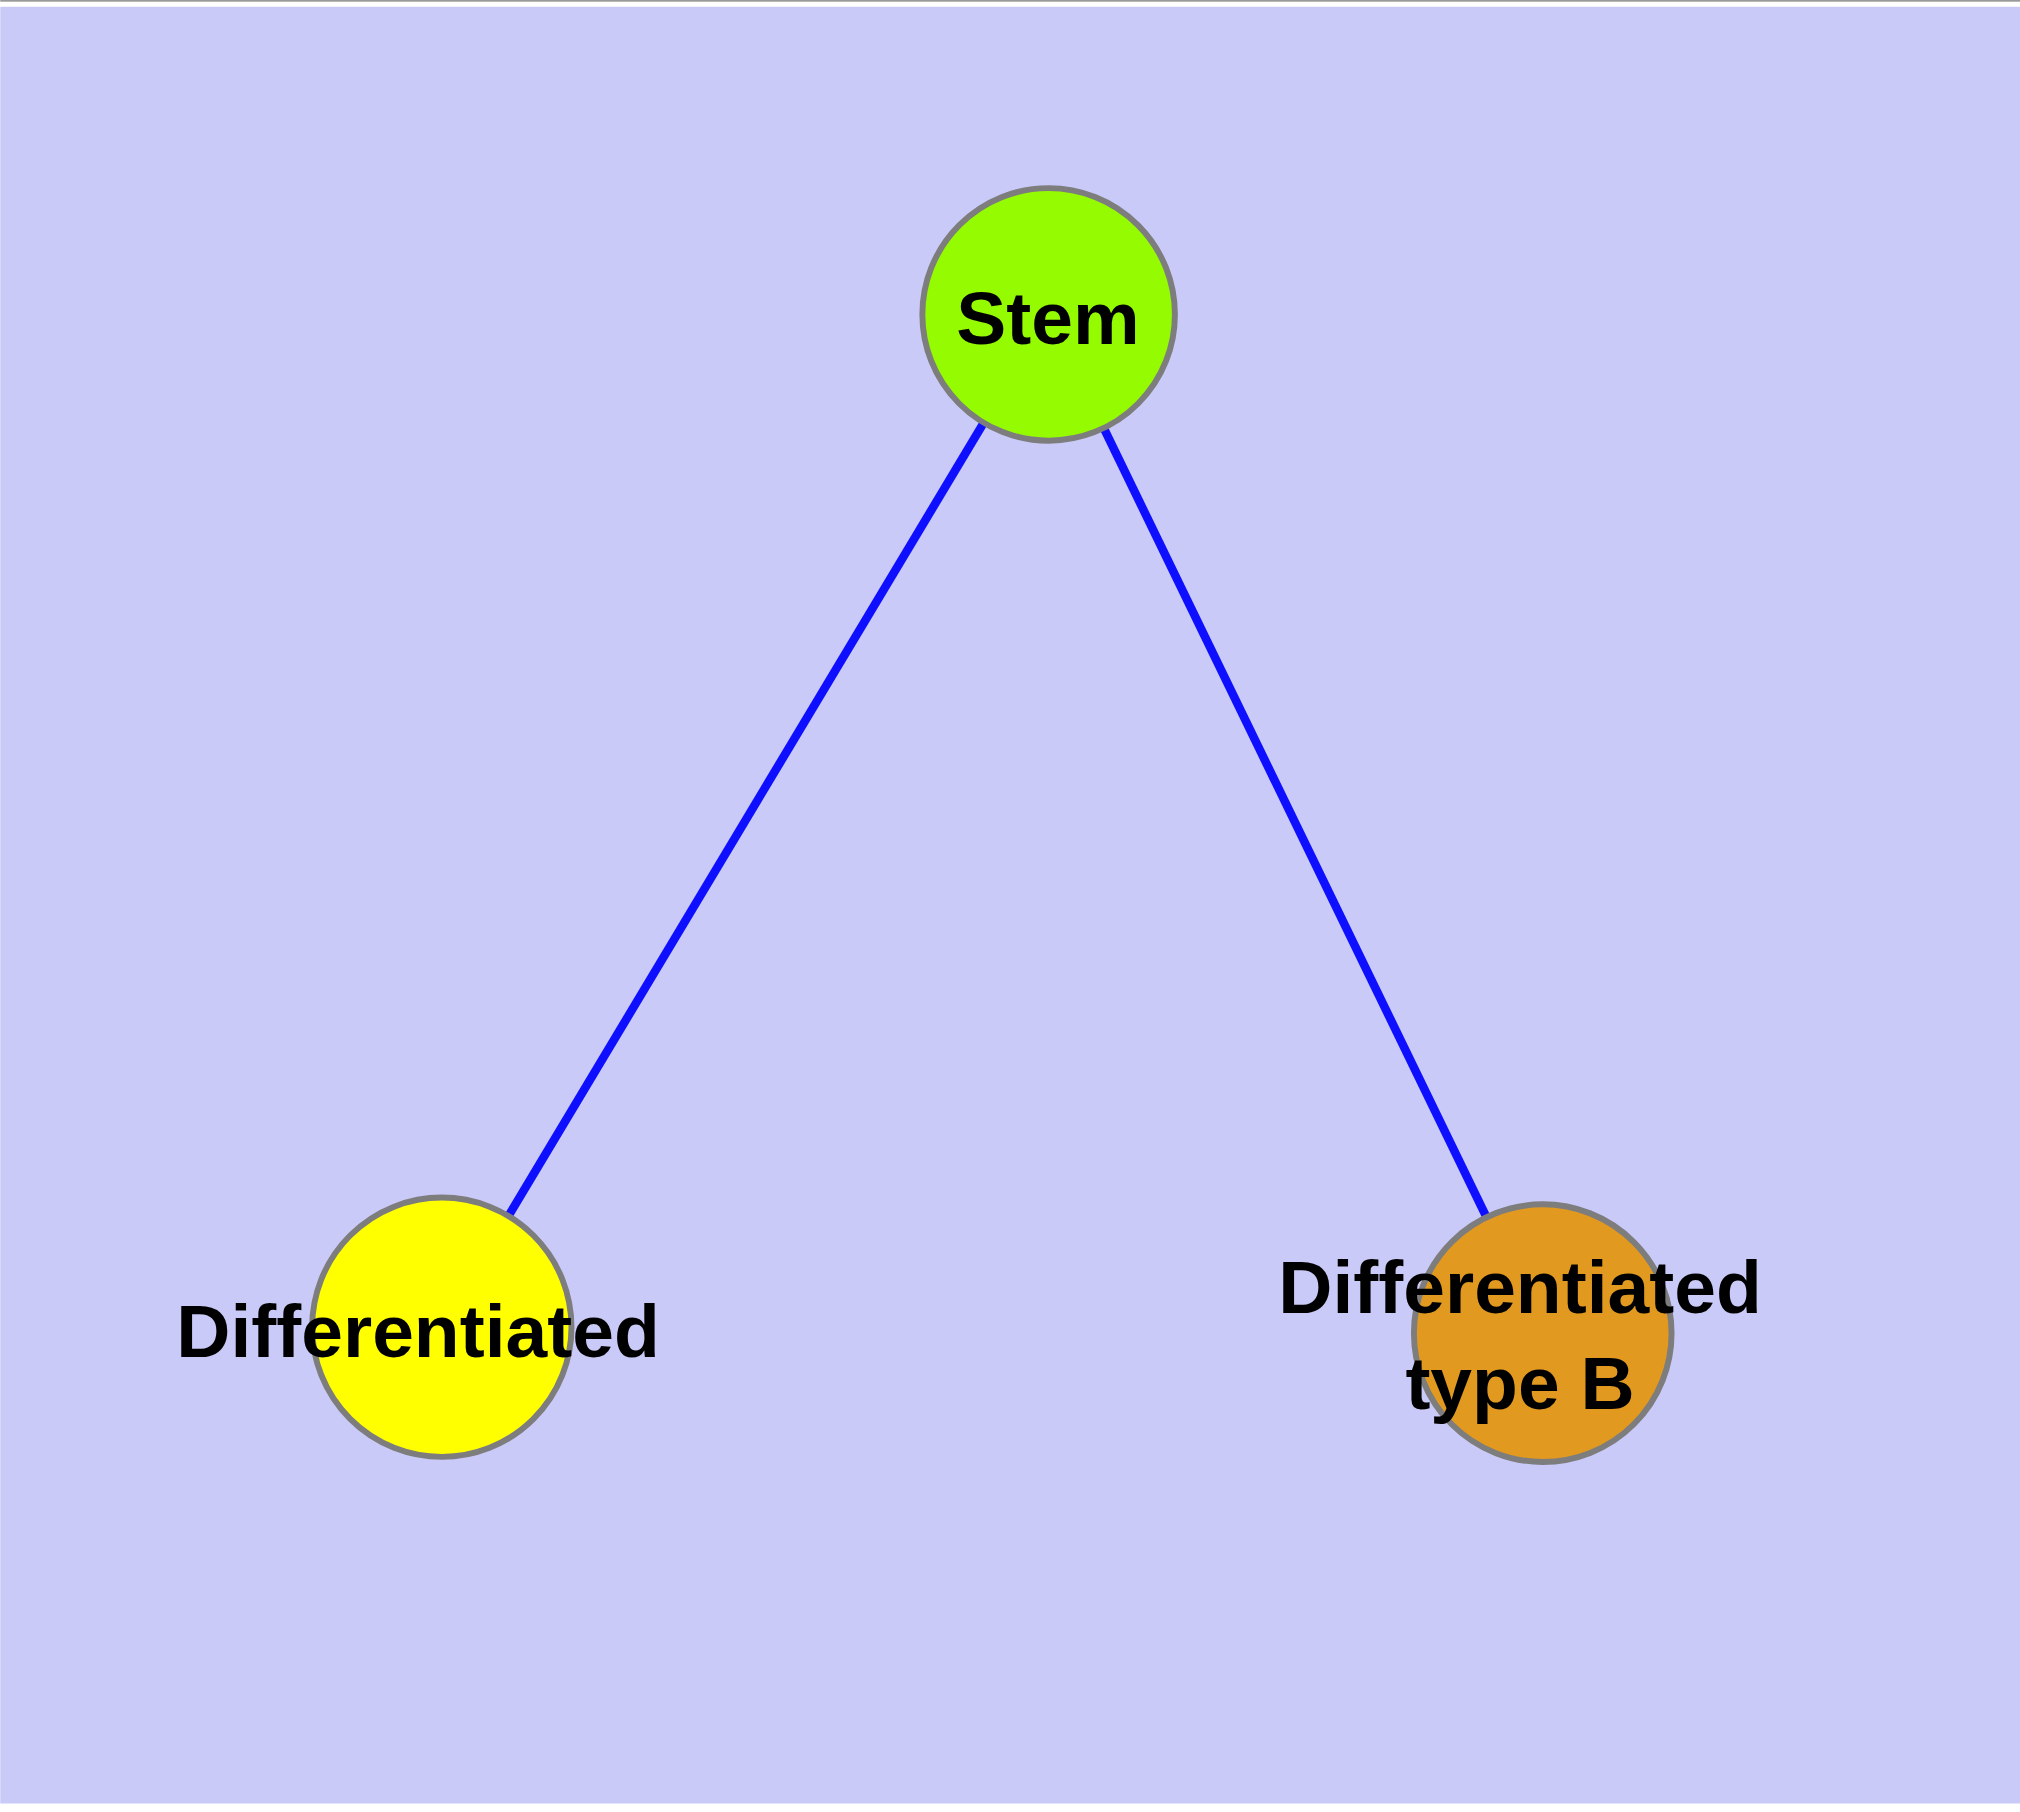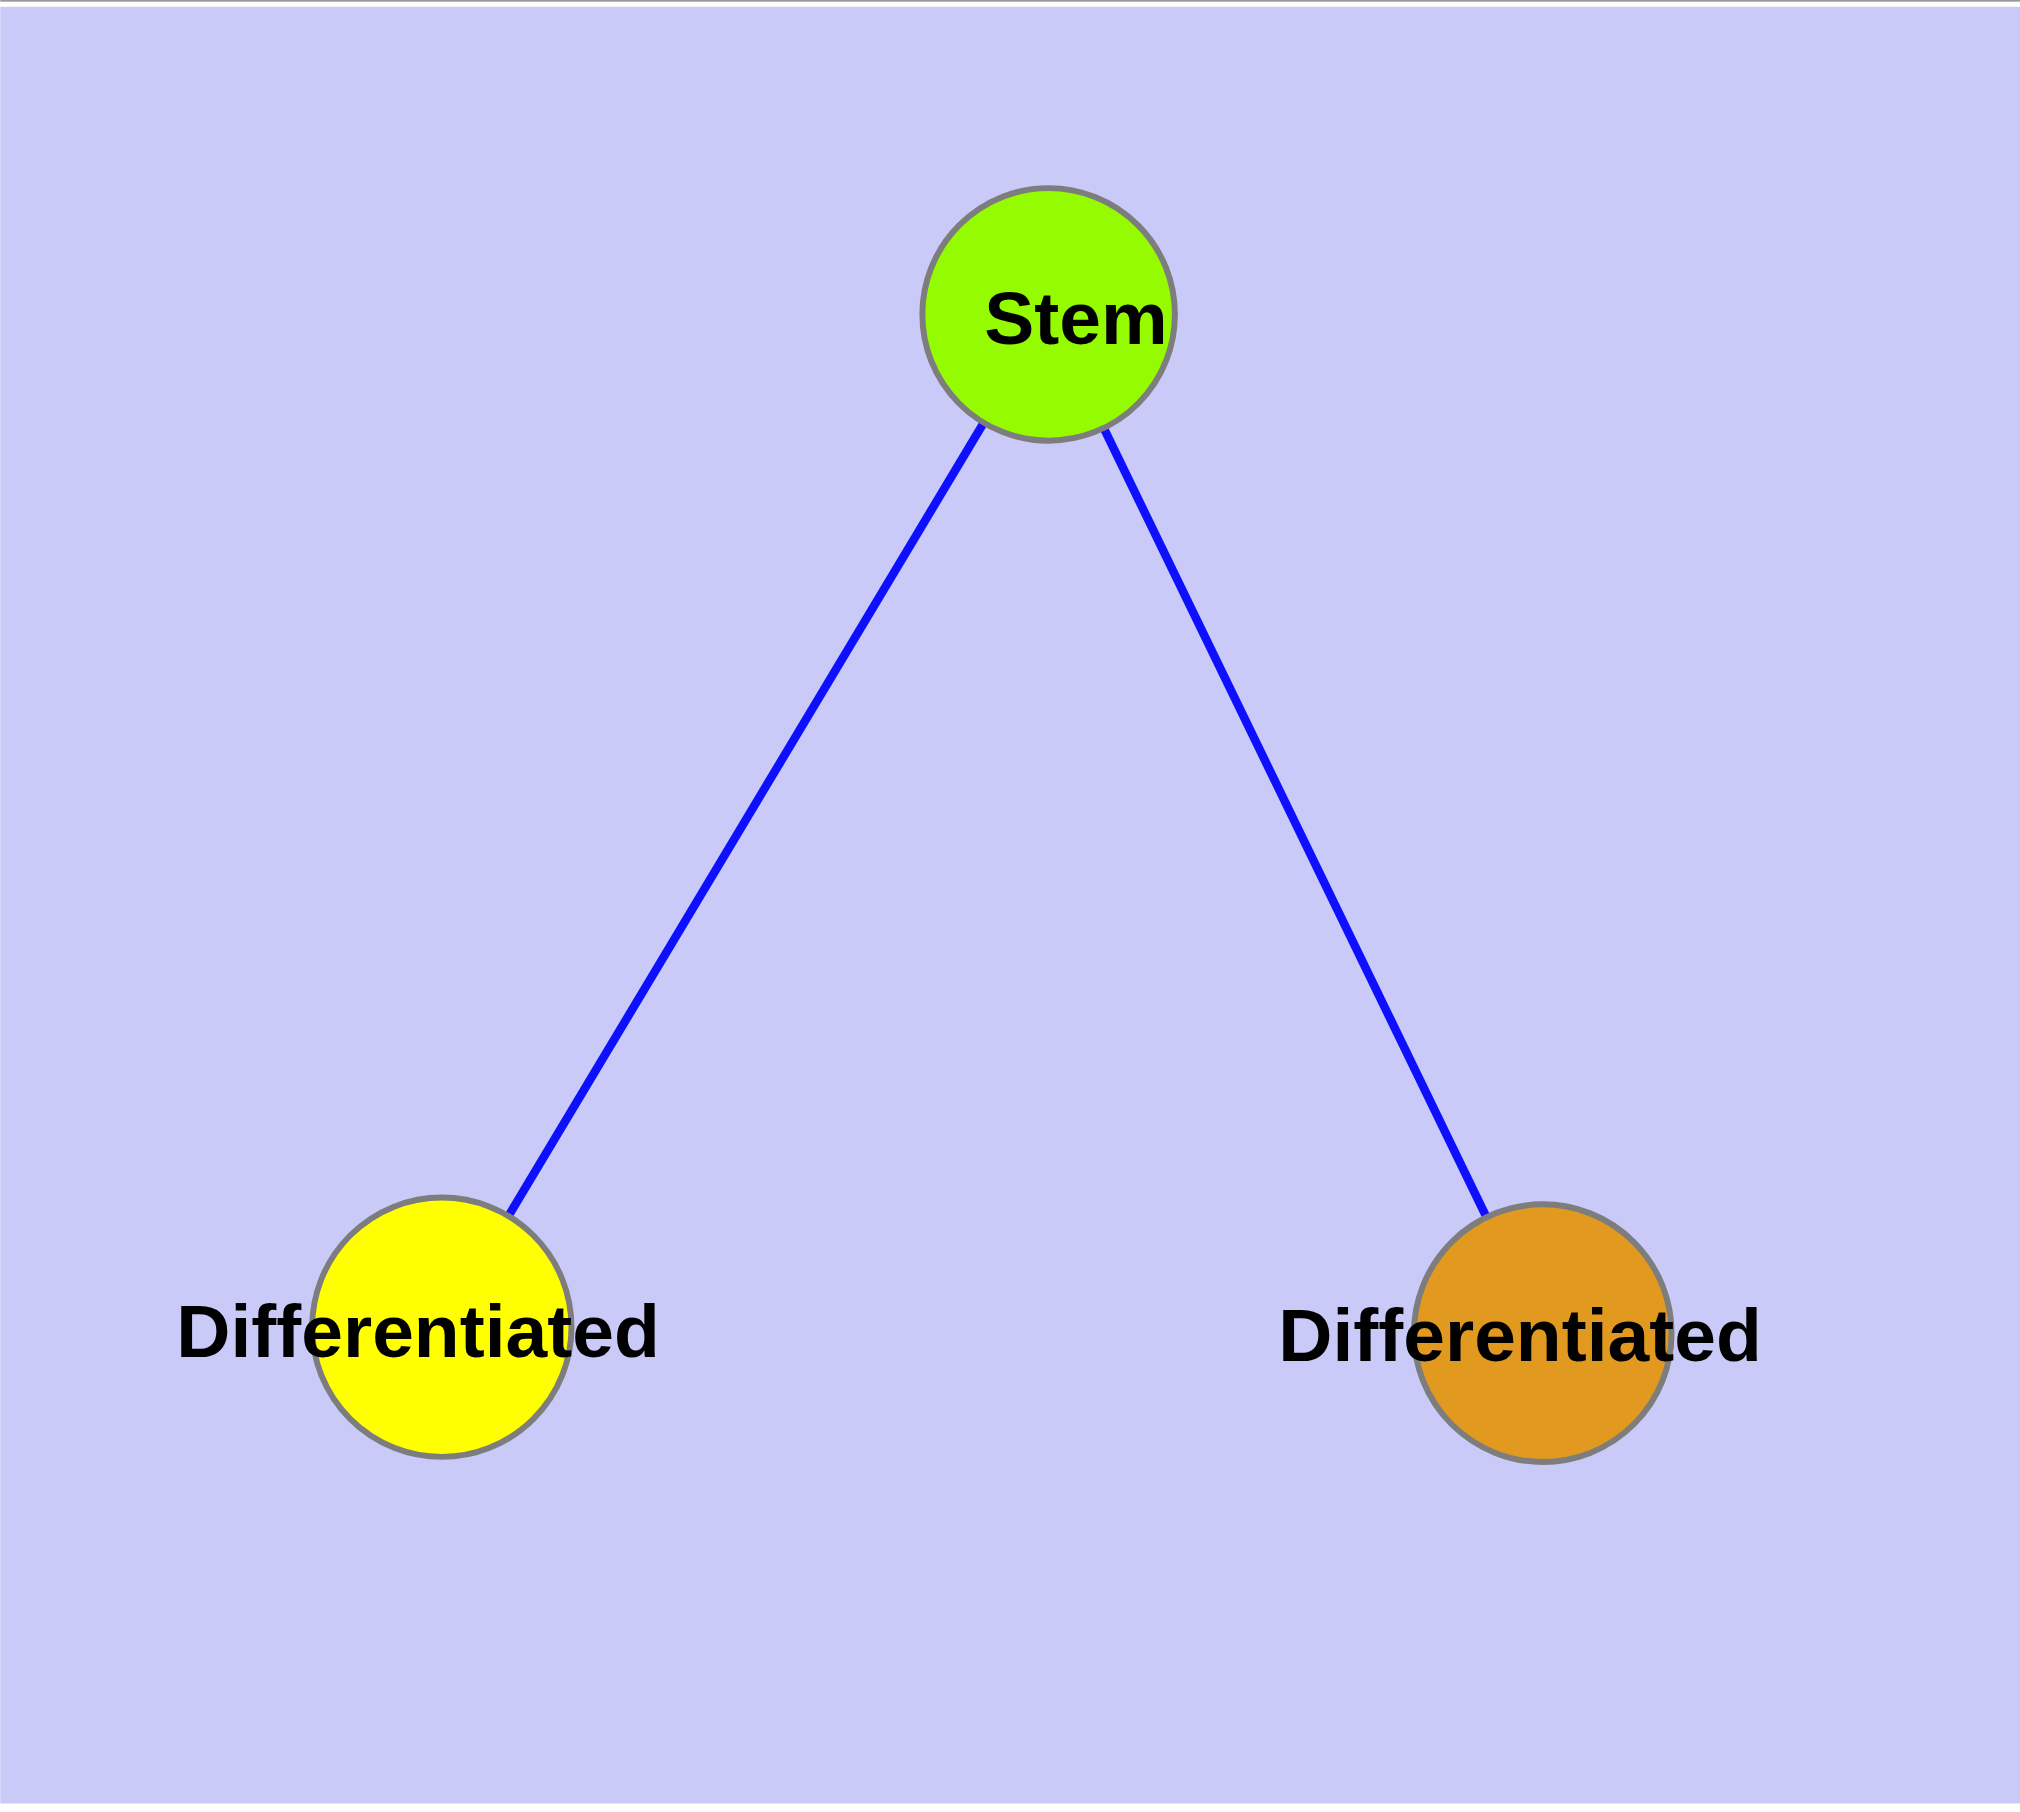--- a/index.html
+++ b/index.html
@@ -27,21 +27,21 @@
     flex-direction: column;
     align-items: center;
     text-align: center;
     font-size: 75px;
     font-weight: 700;
     line-height: 96px;
     color: var(--label-color);
     white-space: nowrap;
     pointer-events: none;
   }
-  .label-stem   { left: 1076px; top: 318px; }
+  .label-stem   { left: 1048px; top: 318px; }
   .label-type-a { left: 418px;  top: 1331px; }
   .label-type-b { left: 1520px; top: 1335px; }
 </style>
 </head>
 <body style="background: rgb(255, 255, 255);">
 
 <div class="page">
 
   <svg class="graph-canvas" viewBox="0 0 2384 2138" xmlns="http://www.w3.org/2000/svg">
 
@@ -59,16 +59,17 @@
   <div class="node-label label-stem">
     <span>Stem</span>
   </div>
 
   <div class="node-label label-type-a">
     <span>Differentiated</span>
   </div>
 
   <div class="node-label label-type-b">
     <span>Differentiated</span>
+    <span>type B</span>
   </div>
 
 </div>
 
 
 </body></html>

